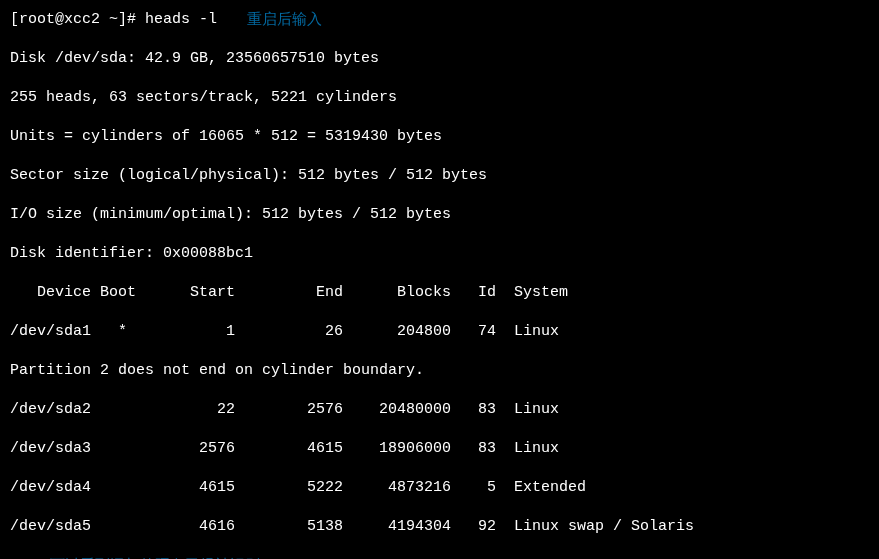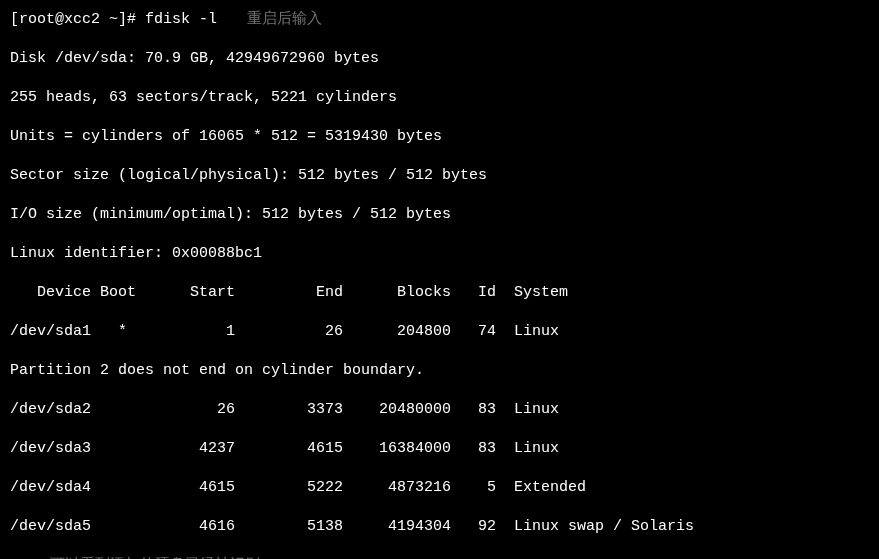--- a/index.html
+++ b/index.html
@@ -9,43 +9,43 @@
       font-family: 'Courier New', monospace;
       font-size: 15px;
       line-height: 1.3;
       padding: 10px;
       white-space: pre;
       width: 879px;
       height: 559px;
       overflow: hidden;
     }
     .annotation {
-      color: #737373;
-      font-family: Liberation Mono, monospace;
+      color: #0369a1;
+      font-family: Liberation Serif, serif;
       white-space: nowrap;
     }
     .row { display: block; }
     .line1 { display: flex; align-items: flex-start; }
     .line1 .annotation { margin-left: 30px; }
     .diskline { display: flex; align-items: baseline; }
     .diskline .annotation { margin-left: 40px; }
   </style>
 </head>
-<body><span class="line1"><span>[root@xcc2 ~]# </span><span>fdisk -l</span><span class="annotation">重启后输入</span></span>
-<span class="row">Disk /dev/sda: 70.9 GB, 42949672960 bytes</span>
+<body><span class="line1"><span>[root@xcc2 ~]# </span><span>heads -l</span><span class="annotation">重启后输入</span></span>
+<span class="row">Disk /dev/sda: 42.9 GB, 23560657510 bytes</span>
 <span class="row">255 heads, 63 sectors/track, 5221 cylinders</span>
 <span class="row">Units = cylinders of 16065 * 512 = 5319430 bytes</span>
 <span class="row">Sector size (logical/physical): 512 bytes / 512 bytes</span>
 <span class="row">I/O size (minimum/optimal): 512 bytes / 512 bytes</span>
-<span class="row">Linux identifier: 0x00088bc1</span>
+<span class="row">Disk identifier: 0x00088bc1</span>
 <span class="row">   Device Boot      Start         End      Blocks   Id  System</span>
 <span class="row">/dev/sda1   *           1          26      204800   74  Linux</span>
 <span class="row">Partition 2 does not end on cylinder boundary.</span>
-<span class="row">/dev/sda2              26        3373    20480000   83  Linux</span>
-<span class="row">/dev/sda3            4237        4615    16384000   83  Linux</span>
+<span class="row">/dev/sda2              22        2576    20480000   83  Linux</span>
+<span class="row">/dev/sda3            2576        4615    18906000   83  Linux</span>
 <span class="row">/dev/sda4            4615        5222     4873216    5  Extended</span>
 <span class="row">/dev/sda5            4616        5138     4194304   92  Linux swap / Solaris</span>
 <span class="diskline"><span class="annotation">可以看到添加的硬盘已经被识别</span></span>
 
 
 
 
 
 
 

